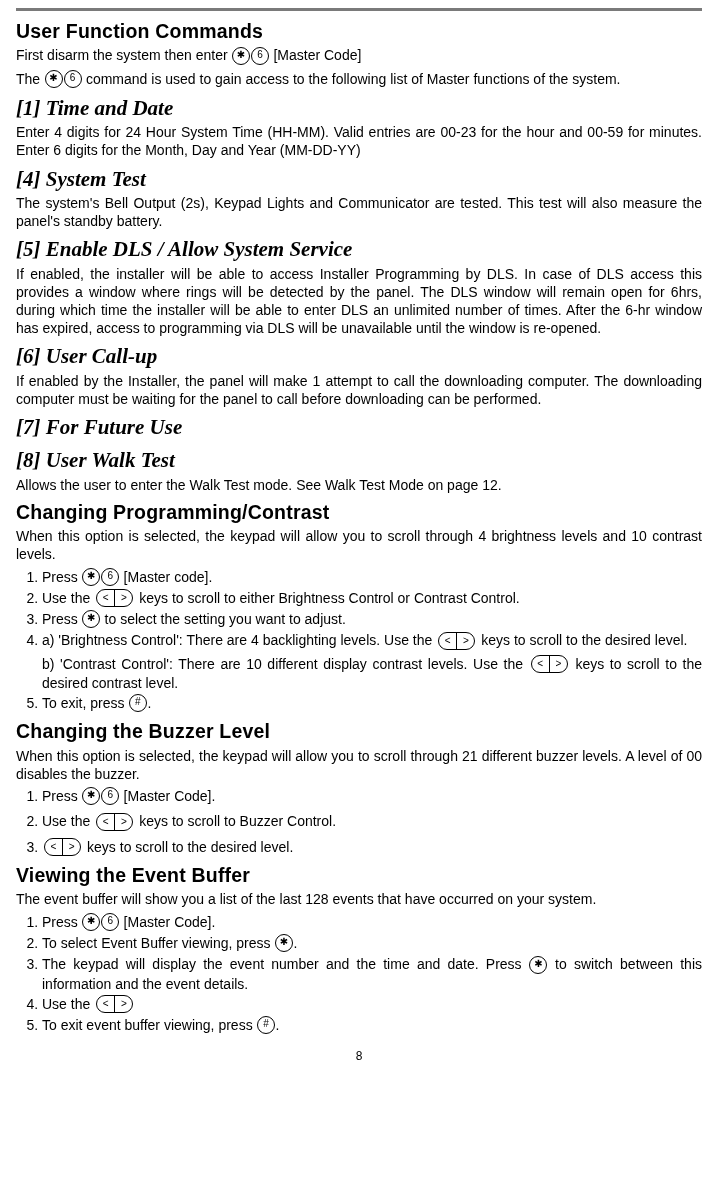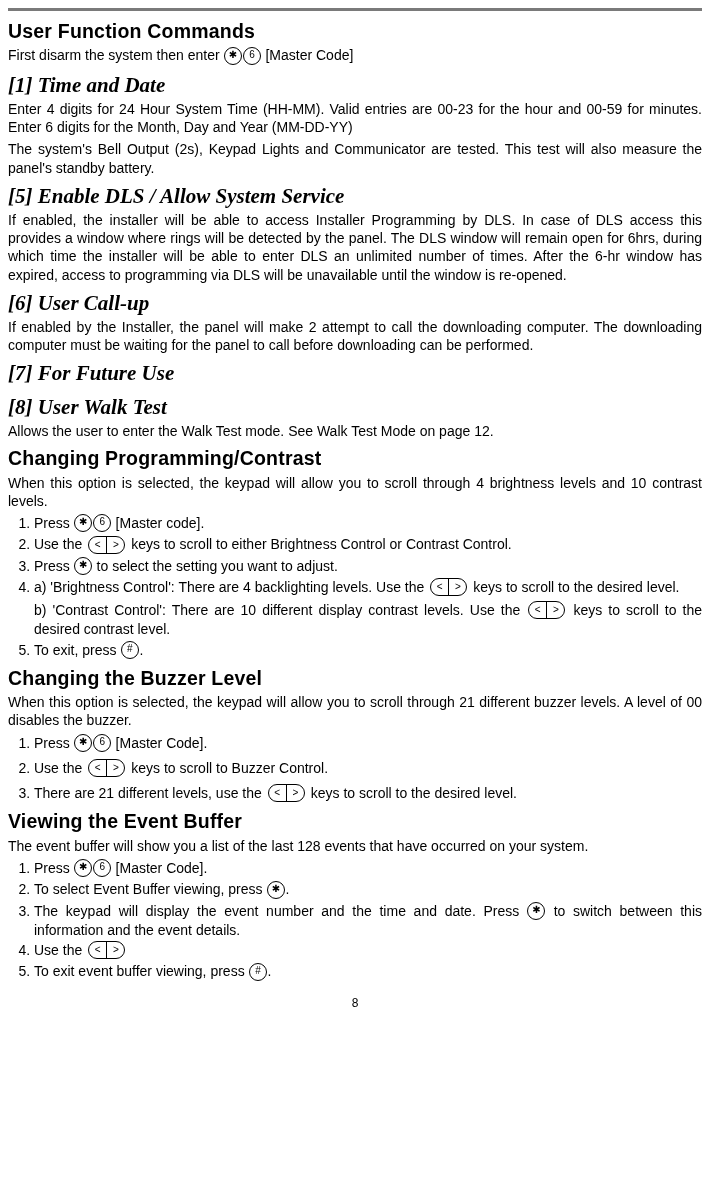--- a/index.html
+++ b/index.html
@@ -6,21 +6,21 @@
     margin: 0;
     padding: 0;
     font-family: "Helvetica Neue", Helvetica, Arial, sans-serif;
     font-size: 14px;
     line-height: 1.3;
     color: #000;
     background: #fff;
     width: 718px;
   }
   .page {
-    padding: 8px 16px 12px 8px;
+    padding: 8px 16px 12px 16px;
   }
   .top-rule {
     height: 3px;
     background: #7a7a7a;
     width: 100%;
     margin-bottom: 8px;
   }
   h1.heavy {
     font-family: Arial, sans-serif;
     font-weight: 900;
@@ -100,32 +100,38 @@
 
 <div class="page">
   <div class="top-rule"></div>
 
   <h1 class="heavy">User Function Commands</h1>
   <p>
     <span>First disarm the system then enter</span>
     <span class="key">✱</span><span class="key">6</span>
     <span>[Master Code]</span>
   </p>
+  <p>
+    <span>The</span>
+    <span class="key">✱</span><span class="key">6</span>
+    <span>command is used to gain access to the following list of Master functions of the system.</span>
+  </p>
 
   <h2 class="italic">[1] Time and Date</h2>
   <p>Enter 4 digits for 24 Hour System Time (HH-MM).  Valid entries are 00-23 for the hour and 00-59 for minutes.  Enter 6 digits for the Month, Day and Year (MM-DD-YY)</p>
 
 
+  <h2 class="italic">[4] System Test</h2>
   <p>The system's Bell Output (2s), Keypad Lights and Communicator are tested. This test will also measure the panel's standby battery.</p>
 
   <h2 class="italic">[5] Enable DLS / Allow System Service</h2>
   <p>If enabled, the installer will be able to access Installer Programming by DLS. In case of DLS access this provides a window where rings will be detected by the panel. The DLS window will remain open for 6hrs, during which time the installer will be able to enter DLS an unlimited number of times.  After the 6-hr window has expired, access to programming via DLS will be unavailable until the window is re-opened.</p>
 
   <h2 class="italic">[6] User Call-up</h2>
-  <p>If enabled by the Installer, the panel will make 2 attempt to call the downloading computer.  The downloading computer must be waiting for the panel to call before downloading can be performed.</p>
+  <p>If enabled by the Installer, the panel will make 1 attempt to call the downloading computer.  The downloading computer must be waiting for the panel to call before downloading can be performed.</p>
 
   <h2 class="italic">[7] For Future Use</h2>
 
   <h2 class="italic">[8] User Walk Test</h2>
   <p>Allows the user to enter the Walk Test mode. See Walk Test Mode on page 12.</p>
 
   <h1 class="heavy">Changing Programming/Contrast</h1>
   <p>When this option is selected, the keypad will allow you to scroll through 4 brightness levels and 10 contrast levels.</p>
   <ol>
     <li>
@@ -182,21 +188,20 @@
     <li style="margin-bottom:6px;">
       <span>Use the</span>
       <span class="arrow-group">
           <span class="arrow-cell">&lt;</span>
           <span class="sep"></span>
           <span class="arrow-cell">&gt;</span>
         </span>
       <span>keys to scroll to Buzzer Control.</span>
     </li>
     <li>
-      <span>There are 21 different levels, use the</span>
       <span class="arrow-group">
           <span class="arrow-cell">&lt;</span>
           <span class="sep"></span>
           <span class="arrow-cell">&gt;</span>
         </span>
       <span>keys to scroll to the desired level.</span>
     </li>
   </ol>
 
   <h1 class="heavy">Viewing the Event Buffer</h1>

